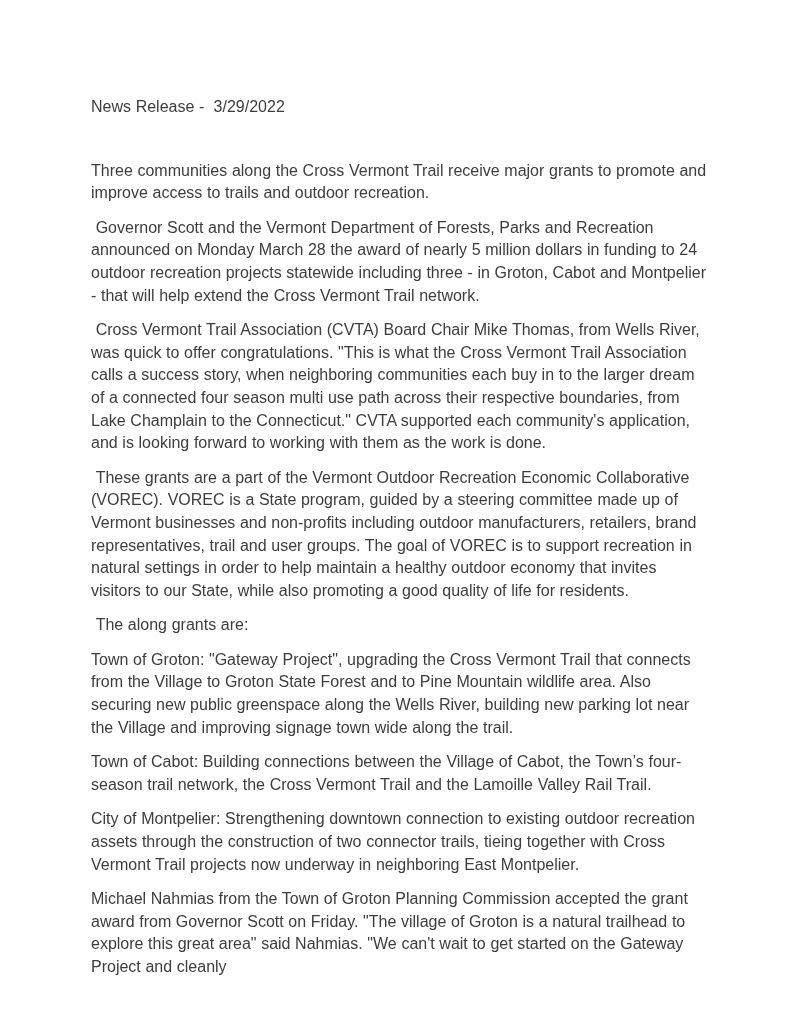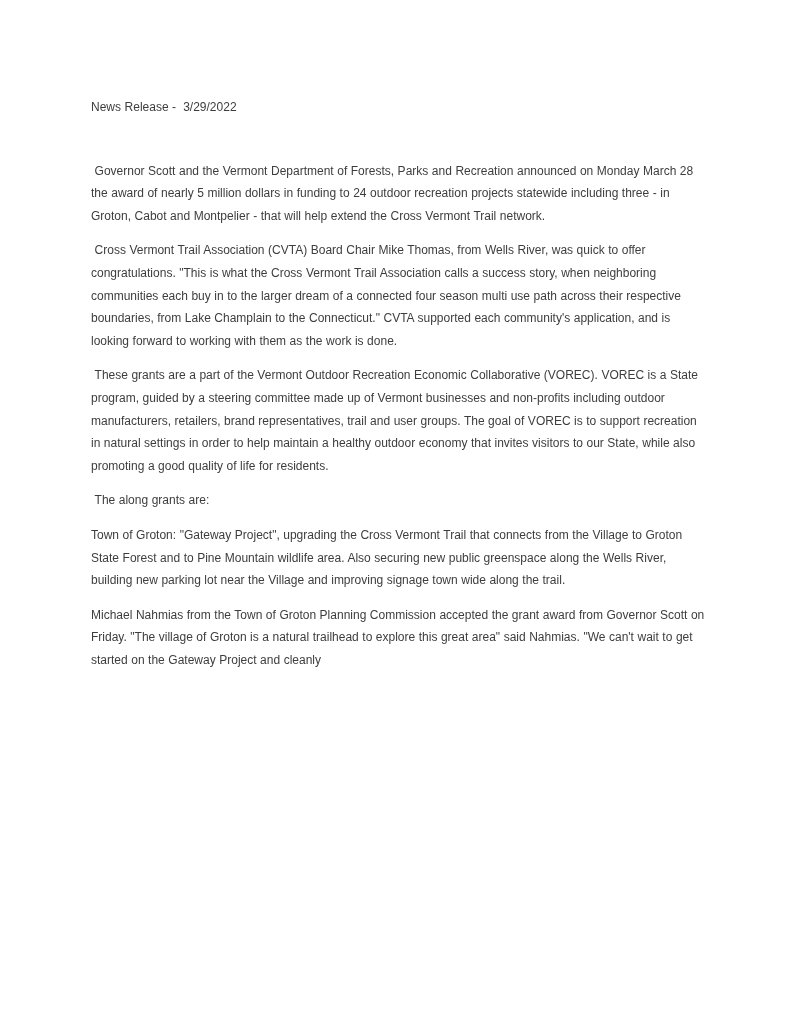--- a/index.html
+++ b/index.html
@@ -17,47 +17,50 @@
     color: #3d3d3d;
   }
   .content {
     position: absolute;
     left: 91px;
     top: 96px;
     width: 616px;
   }
   .doc-line {
     margin: 0;
-    font-size: 12px;
+    font-size: 16px;
     line-height: 22.6px;
     white-space: pre-wrap;
     word-spacing: 0.2px;
   }
   .title-line {
     margin-bottom: 41px;
   }
   .para {
     margin-bottom: 12px;
   }
 </style>
 </head>
 <body>
 
 <div class="page">
   <div class="content">
     <p class="doc-line title-line">News Release -  3/29/2022</p>
 
+    <p class="doc-line para">Three communities along the Cross Vermont Trail receive major grants to promote and improve access to trails and outdoor recreation.</p>
 
     <p class="doc-line para"> Governor Scott and the Vermont Department of Forests, Parks and Recreation announced on Monday March 28 the award of nearly 5 million dollars in funding to 24 outdoor recreation projects statewide including three - in Groton, Cabot and Montpelier - that will help extend the Cross Vermont Trail network.</p>
 
     <p class="doc-line para"> Cross Vermont Trail Association (CVTA) Board Chair Mike Thomas, from Wells River, was quick to offer congratulations. "This is what the Cross Vermont Trail Association calls a success story, when neighboring communities each buy in to the larger dream of a connected four season multi use path across their respective boundaries, from Lake Champlain to the Connecticut." CVTA supported each community's application, and is looking forward to working with them as the work is done.</p>
 
     <p class="doc-line para"> These grants are a part of the Vermont Outdoor Recreation Economic Collaborative (VOREC). VOREC is a State program, guided by a steering committee made up of Vermont businesses and non-profits including outdoor manufacturers, retailers, brand representatives, trail and user groups. The goal of VOREC is to support recreation in natural settings in order to help maintain a healthy outdoor economy that invites visitors to our State, while also promoting a good quality of life for residents.</p>
 
     <p class="doc-line para"> The along grants are:</p>
 
     <p class="doc-line para">Town of Groton: "Gateway Project", upgrading the Cross Vermont Trail that connects from the Village to Groton State Forest and to Pine Mountain wildlife area. Also securing new public greenspace along the Wells River, building new parking lot near the Village and improving signage town wide along the trail.</p>
 
+    <p class="doc-line para">Town of Cabot: Building connections between the Village of Cabot, the Town’s four-season trail network, the Cross Vermont Trail and the Lamoille Valley Rail Trail.</p>
 
+    <p class="doc-line para">City of Montpelier: Strengthening downtown connection to existing outdoor recreation assets through the construction of two connector trails, tieing together with Cross Vermont Trail projects now underway in neighboring East Montpelier.</p>
 
     <p class="doc-line para">Michael Nahmias from the Town of Groton Planning Commission accepted the grant award from Governor Scott on Friday. "The village of Groton is a natural trailhead to explore this great area" said Nahmias. "We can't wait to get started on the Gateway Project and cleanly</p>
   </div>
 </div>
 
 </body></html>

